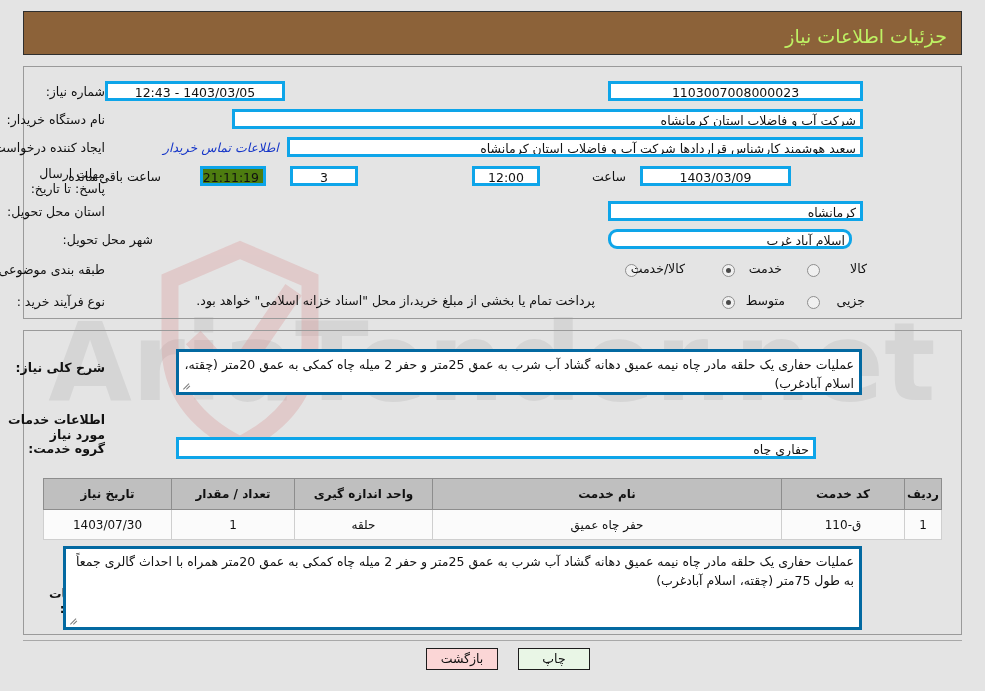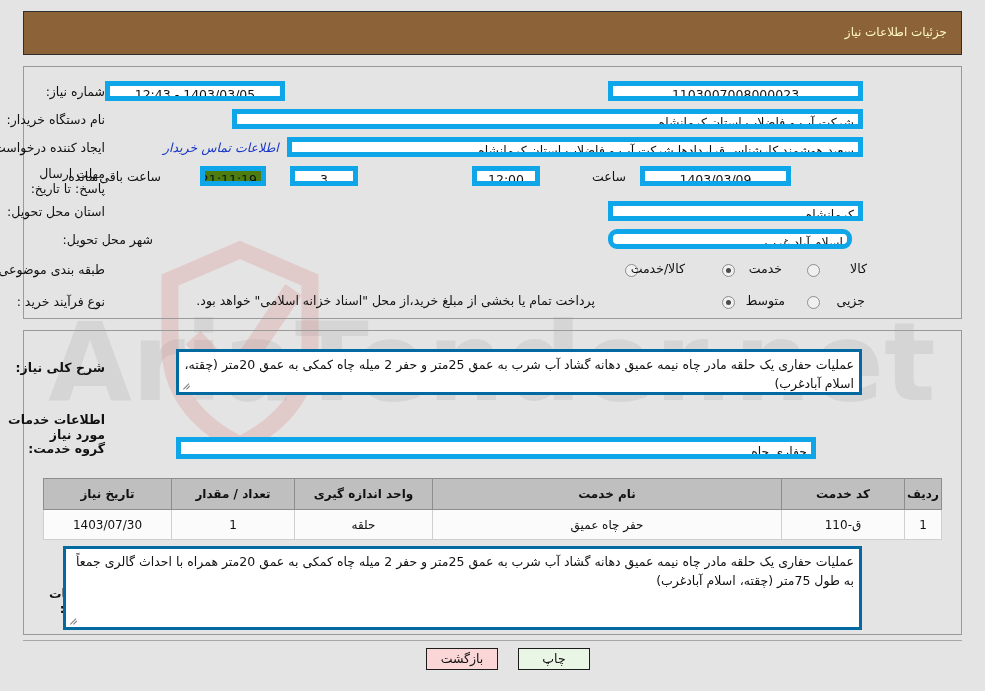--- a/index.html
+++ b/index.html
@@ -31,22 +31,22 @@
     left:23px;top:11px;
     width:939px;height:44px;
     background:#8c6239;
     border:1px solid #2f2f2f;
     box-sizing:border-box;
     z-index:2;
   }
   .header-title{
     position:absolute;
     right:14px;top:13px;
-    color:#fef9c3;
-    font-size:12px;
+    color:#bef264;
+    font-size:19px;
     font-weight:normal;
     letter-spacing:.2px;
   }
 
   
   .panel{
     position:absolute;
     border:1px solid #9a9a9a;
     box-sizing:border-box;
     background:transparent;
@@ -60,21 +60,21 @@
     position:absolute;
     z-index:3;
     white-space:nowrap;
     font-size:12.5px;
     color:#111;
     text-align:right;
   }
   .fld{
     position:absolute;
     background:#ffffff;
-    border:5px solid #0ea5e9;
+    border:3px solid #0ea5e9;
     box-sizing:border-box;
     z-index:3;
     font-size:12.5px;
     color:#111;
     line-height:18px;
     padding:0 4px;
     white-space:nowrap;
     overflow:hidden;
     text-align:center;
     height:20px;

